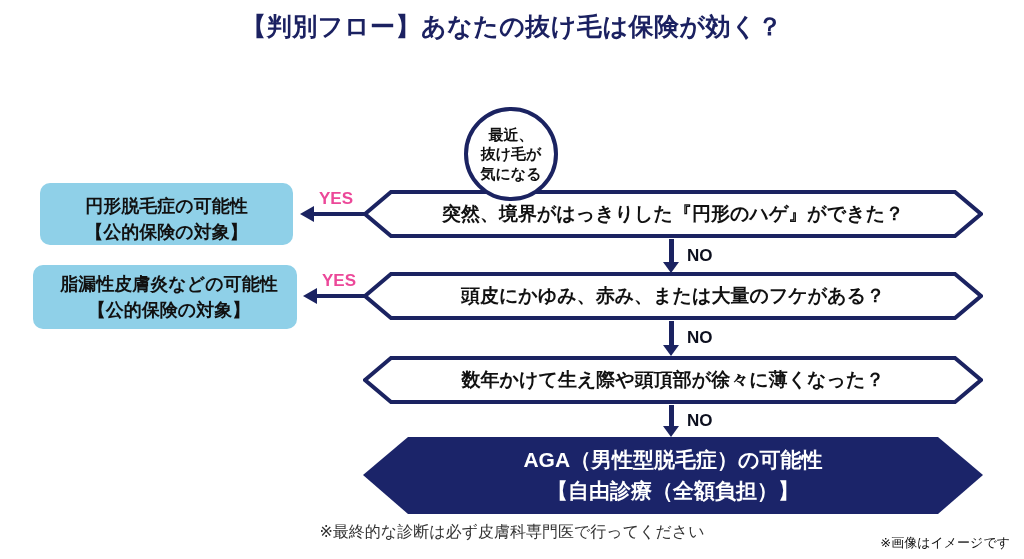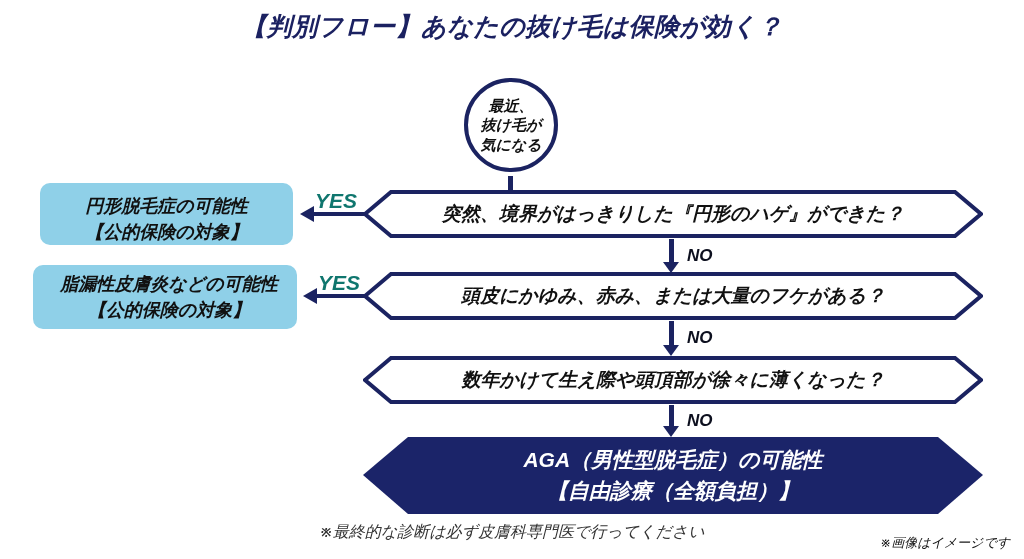--- a/index.html
+++ b/index.html
@@ -4,35 +4,34 @@
 <style>
   * { box-sizing: border-box; margin: 0; padding: 0; }
   html, body { background: #ffffff; }
   body { font-family: "Liberation Sans", "DejaVu Sans", sans-serif; }
   .canvas {
     position: relative;
     width: 1024px;
     height: 559px;
     background: #ffffff;
     overflow: hidden;
-    font-style: italic;
   }
   .title {
     position: absolute;
     top: 10px; left: 0; width: 100%;
     text-align: center;
     font-size: 25px;
     font-weight: bold;
     color: #1b2161;
     letter-spacing: 0.5px;
   }
   
   .start-circle {
     position: absolute;
-    left: 464px; top: 78px;
+    left: 464px; top: 107px;
     width: 94px; height: 94px;
     border: 4px solid #1b2361;
     border-radius: 50%;
     background: #ffffff;
     display: flex; flex-direction: column;
     align-items: center; justify-content: center;
     text-align: center;
     font-weight: bold;
     font-size: 15px;
     line-height: 1.3;
@@ -112,22 +111,22 @@
     border-bottom: 8px solid transparent;
     border-right: 14px solid #1b2361;
   }
   .arrow-yes-1 { left: 313px; top: 212px; width: 52px; }
   .arrow-yes-2 { left: 316px; top: 294px; width: 49px; }
   .yes-label {
     position: absolute;
     width: 60px;
     text-align: center;
     font-weight: bold;
-    font-size: 21px;
-    color: #0f766e;
+    font-size: 17px;
+    color: #ec4899;
   }
   .yes-1 { left: 306px; top: 189px; }
   .yes-2 { left: 309px; top: 271px; }
   
   .arrow-down {
     position: absolute;
     left: 669px;
     width: 5px;
     background: #1b2361;
   }

